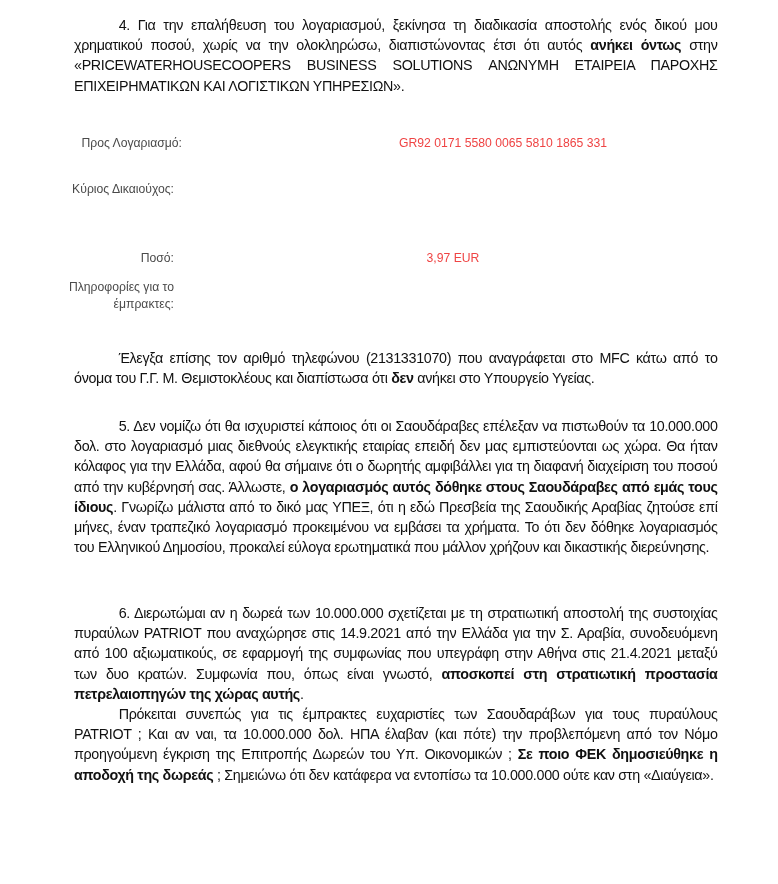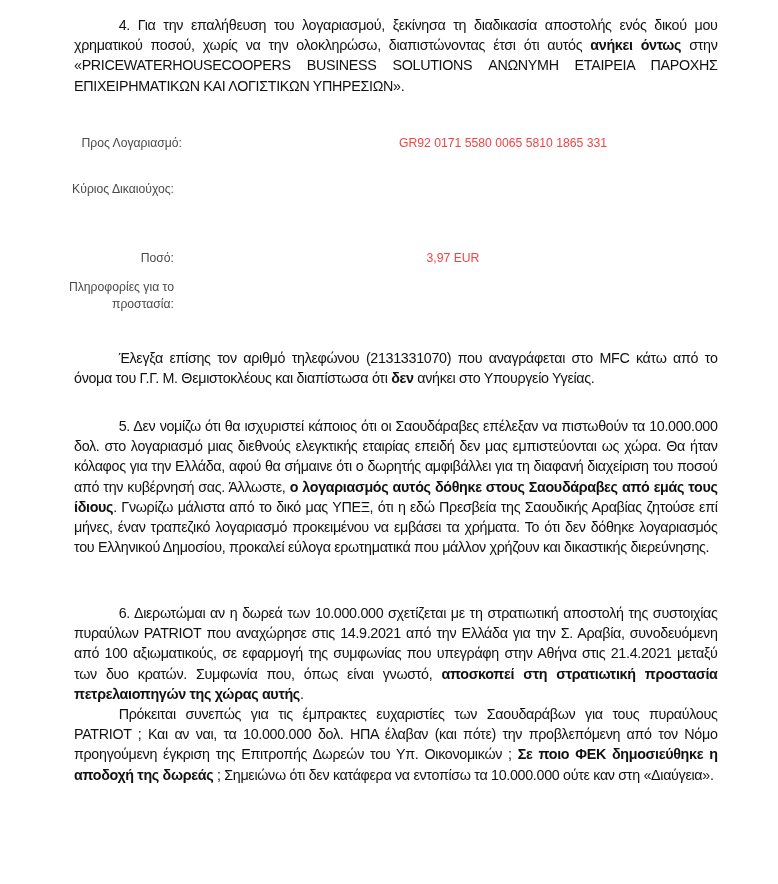--- a/index.html
+++ b/index.html
@@ -57,21 +57,21 @@
   <div class="bank-row row-owner">
     <div class="bank-label">Κύριος Δικαιούχος:</div>
   </div>
   <div class="bank-row row-amount">
     <div class="bank-label">Ποσό:</div>
     <div class="bank-value">3,97 EUR</div>
   </div>
   <div class="bank-row row-info">
     <div class="bank-label">
       <div>Πληροφορίες για το</div>
-      <div>προστασία:</div>
+      <div>έμπρακτες:</div>
     </div>
   </div>
 </div>
 
 <div id="p4b" class="para indent"><span>Έλεγξα επίσης τον αριθμό τηλεφώνου (2131331070) που αναγράφεται στο MFC κάτω από το όνομα του Γ.Γ. Μ. Θεμιστοκλέους και διαπίστωσα ότι </span><b>δεν</b><span> ανήκει στο Υπουργείο Υγείας.</span></div>
 
 <div id="p5" class="para indent"><span>5.</span> <span>Δεν νομίζω ότι θα ισχυριστεί κάποιος ότι οι Σαουδάραβες επέλεξαν να πιστωθούν τα 10.000.000 δολ. στο λογαριασμό μιας διεθνούς ελεγκτικής εταιρίας επειδή δεν μας εμπιστεύονται ως χώρα.  Θα ήταν κόλαφος για την Ελλάδα, αφού θα σήμαινε ότι ο δωρητής αμφιβάλλει για τη διαφανή διαχείριση του ποσού από την κυβέρνησή σας. Άλλωστε, </span><b>ο λογαριασμός αυτός δόθηκε στους Σαουδάραβες από εμάς τους ίδιους</b><span>. Γνωρίζω μάλιστα από το δικό μας ΥΠΕΞ, ότι η εδώ Πρεσβεία της Σαουδικής Αραβίας ζητούσε επί μήνες, έναν τραπεζικό λογαριασμό προκειμένου να εμβάσει τα χρήματα. Το ότι δεν δόθηκε λογαριασμός του Ελληνικού Δημοσίου, προκαλεί εύλογα ερωτηματικά που μάλλον χρήζουν και δικαστικής διερεύνησης.</span></div>
 
 <div id="p6" class="para" style="width:692px;">
   <div class="indent"><span>6.</span> <span>Διερωτώμαι αν η δωρεά των 10.000.000 σχετίζεται με τη στρατιωτική αποστολή της συστοιχίας πυραύλων PATRIOT που αναχώρησε στις 14.9.2021 από την Ελλάδα για την Σ. Αραβία, συνοδευόμενη από 100 αξιωματικούς, σε εφαρμογή της συμφωνίας που υπεγράφη στην Αθήνα στις 21.4.2021 μεταξύ των δυο κρατών. Συμφωνία που, όπως είναι γνωστό, </span><b>αποσκοπεί στη στρατιωτική προστασία πετρελαιοπηγών της χώρας αυτής</b><span>.</span></div>

